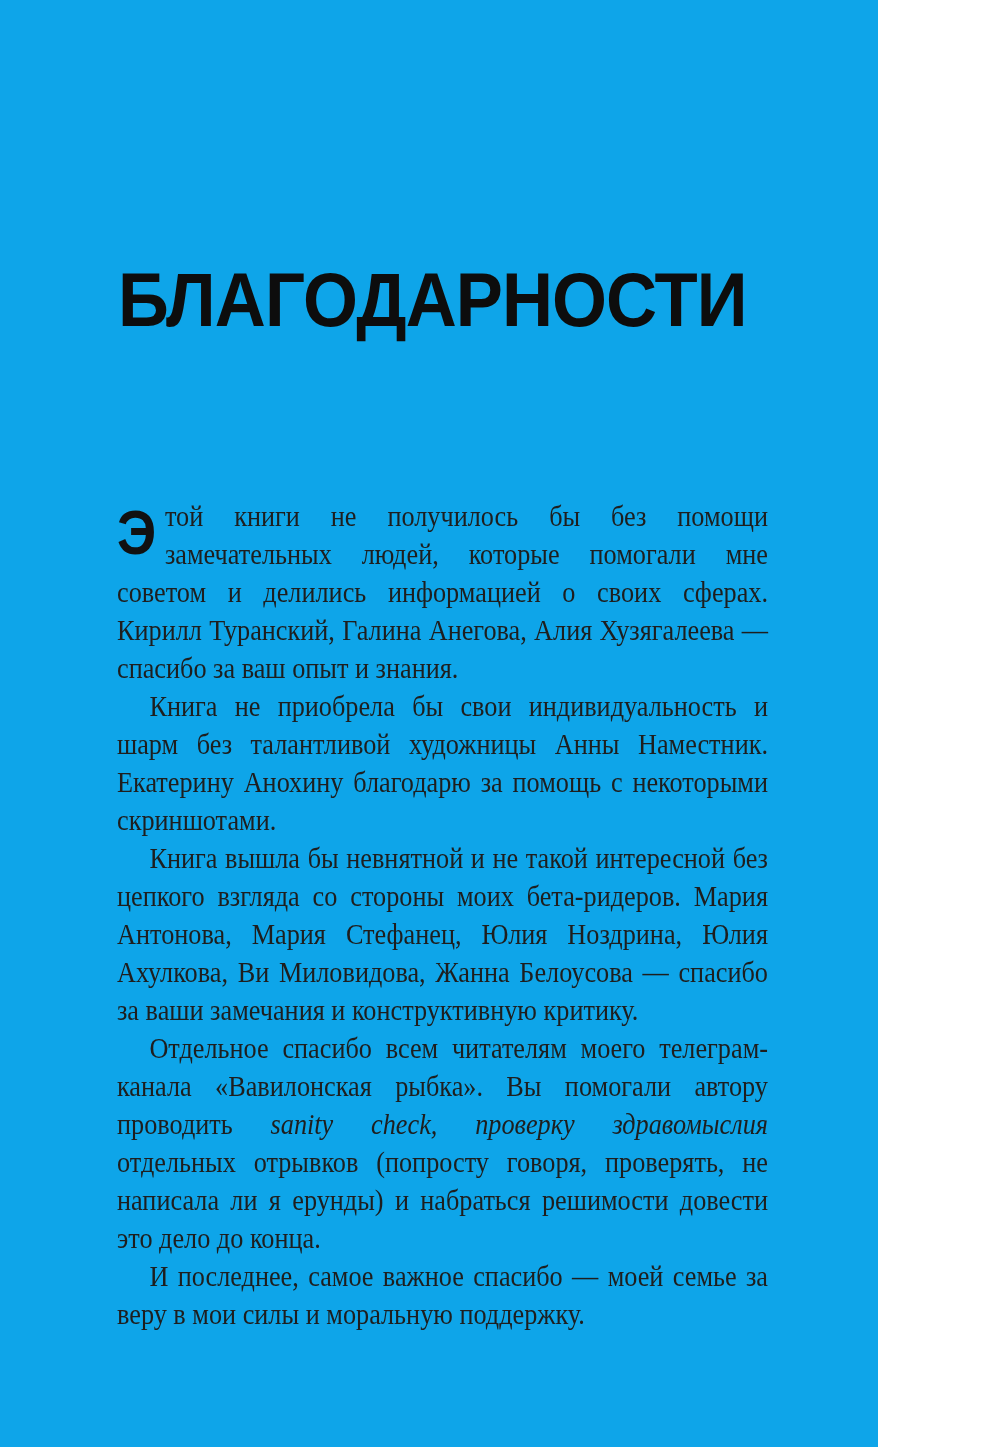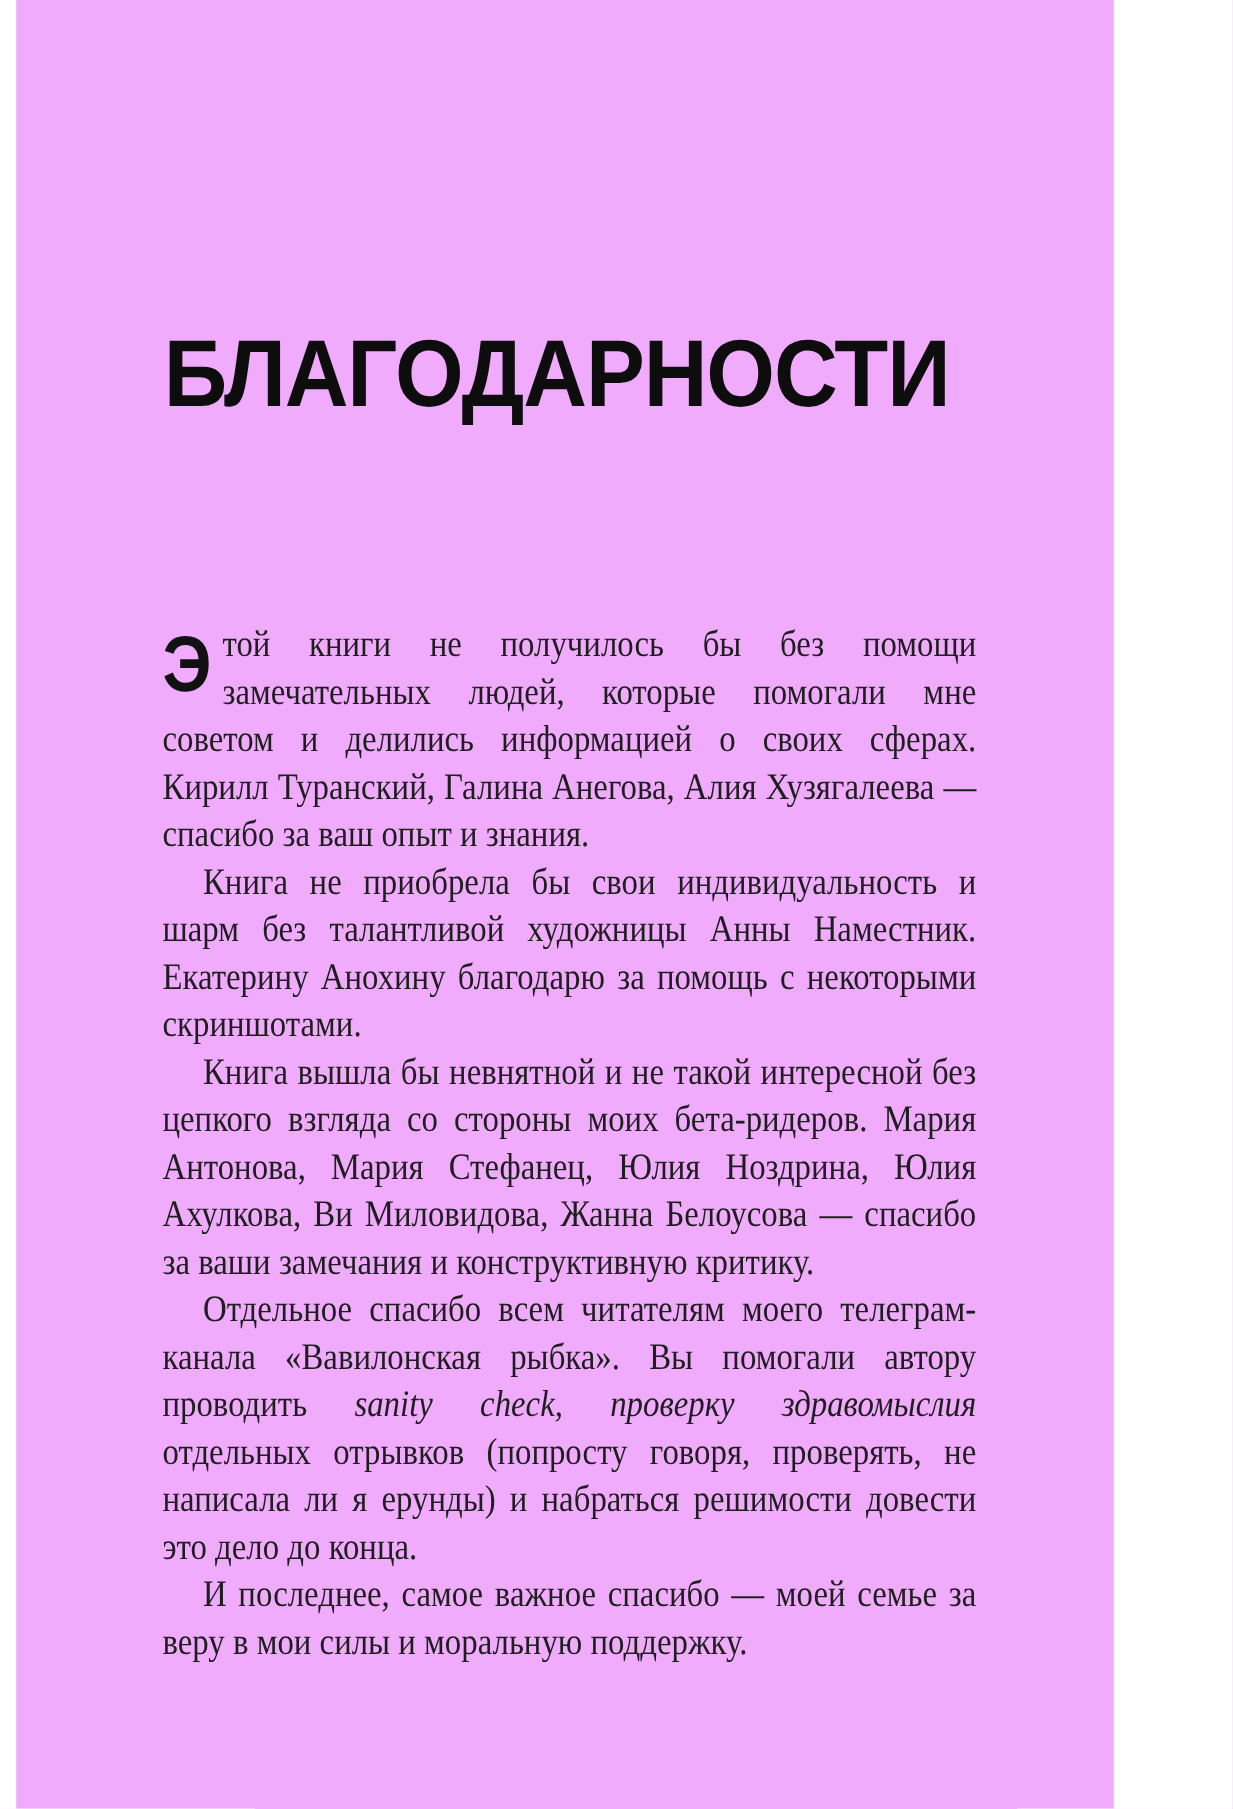--- a/index.html
+++ b/index.html
@@ -4,24 +4,23 @@
 <style>
   html, body {
     margin: 0;
     padding: 0;
     background: #ffffff;
   }
   .page {
     position: relative;
     width: 878px;
     height: 1447px;
-    background: #f0abfc;
+    background: #0ea5e9;
     overflow: hidden;
     box-sizing: border-box;
-    margin-left: 13px;
   }
   .title {
     position: absolute;
     top: 262px;
     left: 118px;
     margin: 0;
     font-family: "Liberation Sans", sans-serif;
     font-weight: 700;
     font-size: 76px;
     line-height: 76px;

